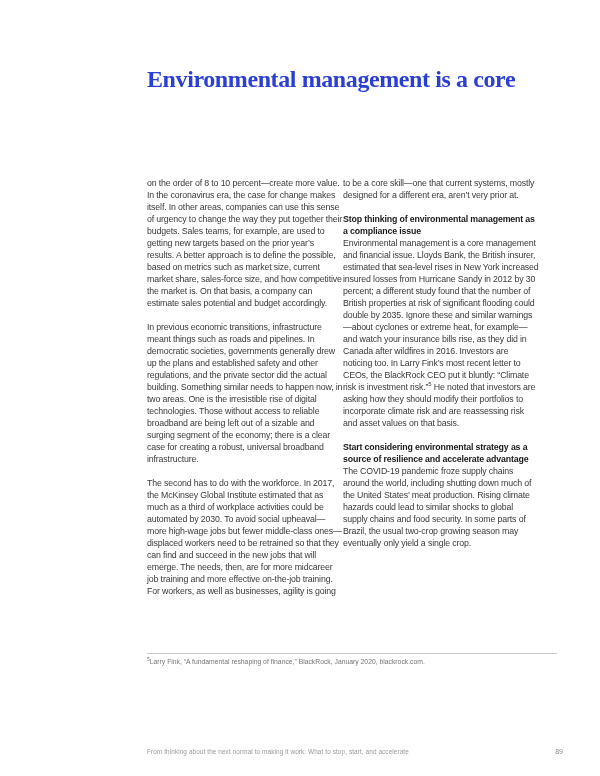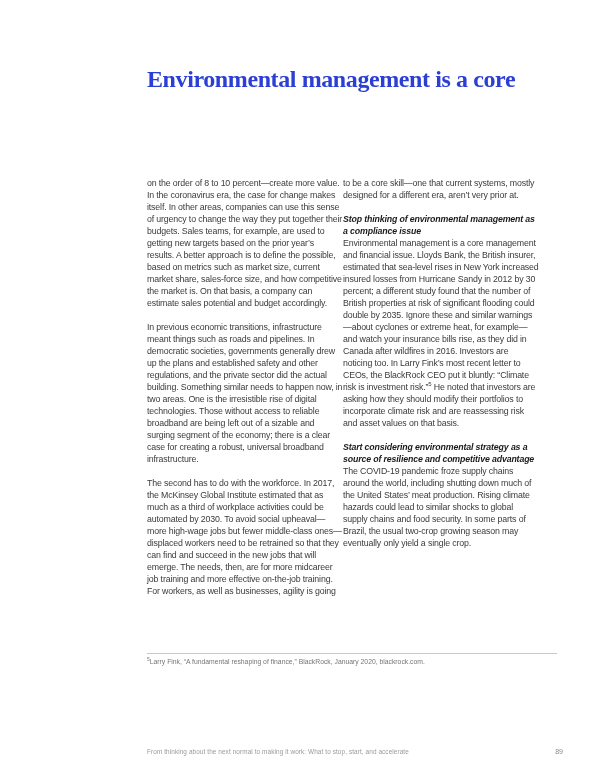--- a/index.html
+++ b/index.html
@@ -47,21 +47,20 @@
     letter-spacing:-0.2px;
     color:#111111;
   }
   .subhead{
     margin:11px 0 0 0;
     font-size:8.8px;
     line-height:12px;
     letter-spacing:-0.15px;
     font-weight:700;
     color:#1a1a1a;
-    font-style:italic;
   }
   .col p.after-subhead{margin-top:0;}
   sup.fnref{
     font-size:6px;
     line-height:0;
     vertical-align:super;
   }
   .footnote{
     position:absolute;
     left:147px;top:653px;
@@ -114,21 +113,21 @@
       <p>The second has to do with the workforce. In 2017, the McKinsey Global Institute estimated that as much as a third of workplace activities could be automated by 2030. To avoid social upheaval—more high-wage jobs but fewer middle-class ones—displaced workers need to be retrained so that they can find and succeed in the new jobs that will emerge. The needs, then, are for more midcareer job training and more effective on-the-job training. For workers, as well as businesses, agility is going</p>
     </div>
 
     <div class="col">
       <p>to be a core skill—one that current systems, mostly designed for a different era, aren’t very prior at.</p>
 
 
       <h3 class="subhead">Stop thinking of environmental management as a compliance issue</h3>
       <p class="after-subhead"><span>Environmental management is a core management and financial issue. Lloyds Bank, the British insurer, estimated that sea-level rises in New York increased insured losses from Hurricane Sandy in 2012 by 30 percent; a different study found that the number of British properties at risk of significant flooding could double by 2035. Ignore these and similar warnings—about cyclones or extreme heat, for example—and watch your insurance bills rise, as they did in Canada after wildfires in 2016. Investors are noticing too. In Larry Fink’s most recent letter to CEOs, the BlackRock CEO put it bluntly: “Climate risk is investment risk.”</span><sup class="fnref">5</sup><span> He noted that investors are asking how they should modify their portfolios to incorporate climate risk and are reassessing risk and asset values on that basis.</span></p>
 
-      <h3 class="subhead">Start considering environmental strategy as a source of resilience and competitive advantage</h3>
+      <h3 class="subhead">Start considering environmental strategy as a source of resilience and accelerate advantage</h3>
       <p class="after-subhead">The COVID-19 pandemic froze supply chains around the world, including shutting down much of the United States’ meat production. Rising climate hazards could lead to similar shocks to global supply chains and food security. In some parts of Brazil, the usual two-crop growing season may eventually only yield a single crop.</p>
     </div>
 
   </div>
 
   <div class="footnote">
     <div class="fn-rule"></div>
     <p class="fn-text"><sup>5</sup><span>Larry Fink, “A fundamental reshaping of finance,” BlackRock, January 2020, blackrock.com.</span></p>
   </div>
 

